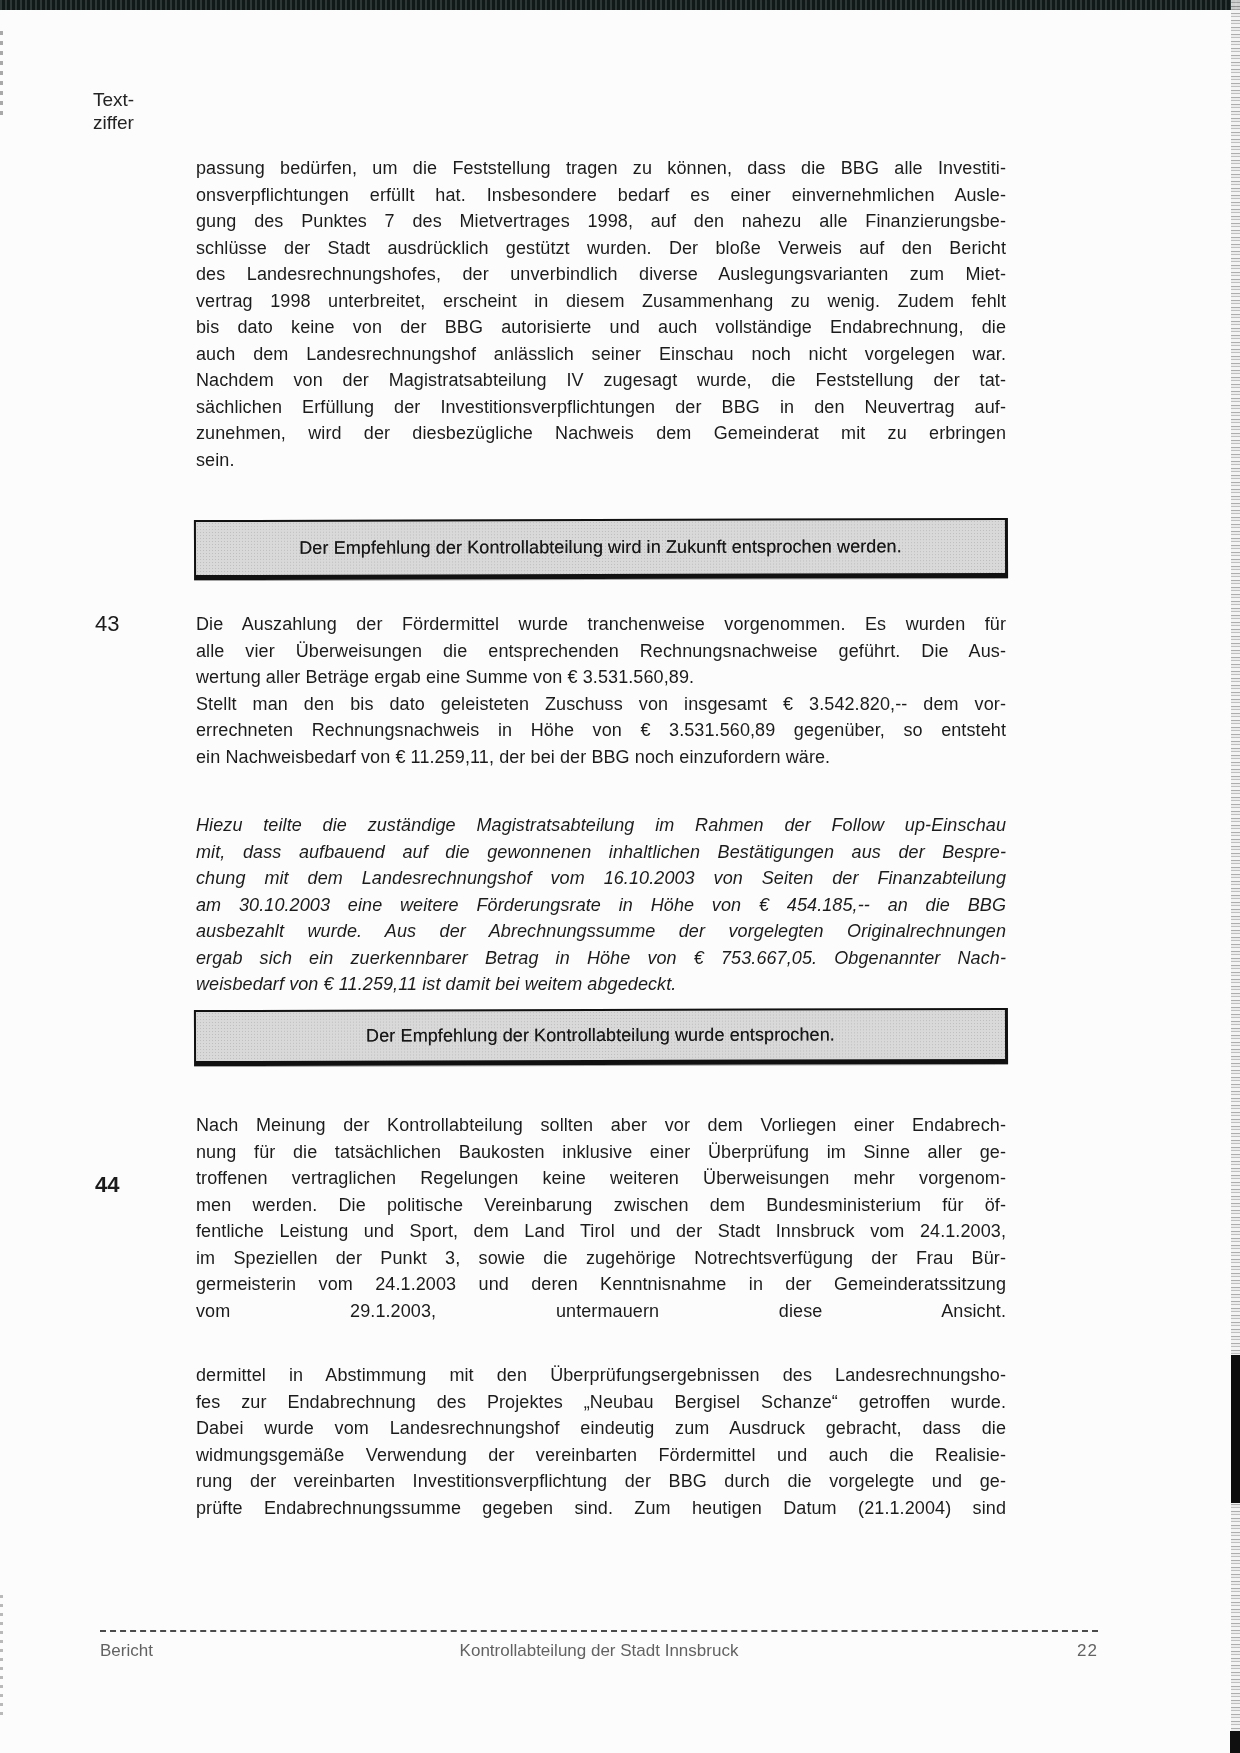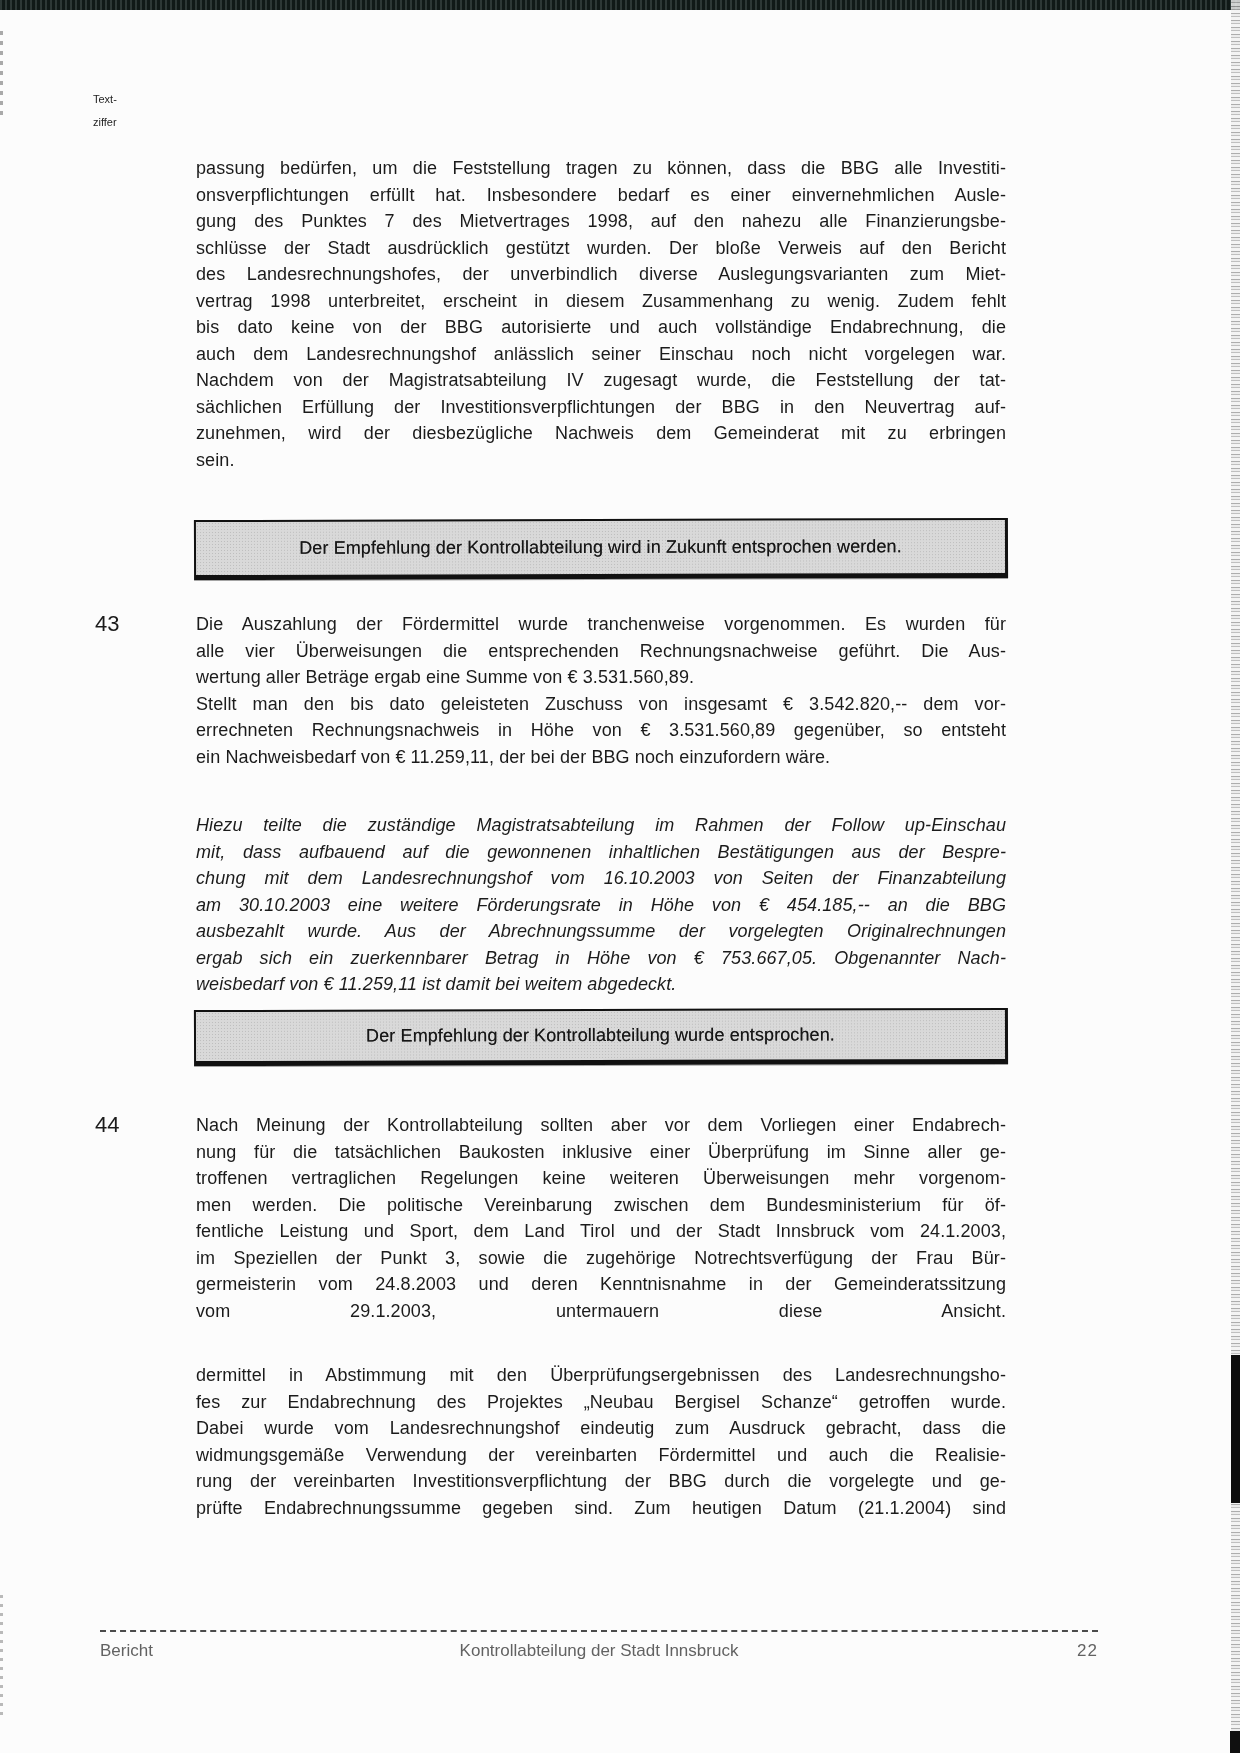--- a/index.html
+++ b/index.html
@@ -46,21 +46,21 @@
     opacity:.55;
   }
   .edge-dashes-left-bottom{
     position:absolute;left:0;top:1595px;width:3px;height:120px;
     background:repeating-linear-gradient(0deg,#777 0 3px,transparent 3px 9px);
     opacity:.5;
   }
   
   .margin-label{
     position:absolute;left:93px;top:88px;
-    font-size:11px;line-height:23px;color:#242424;
+    font-size:19px;line-height:23px;color:#242424;
   }
   .marker-number{
     position:absolute;left:95px;
     font-size:22px;line-height:26.5px;color:var(--text-color);
   }
   
   .text-column{
     position:absolute;left:196px;top:0;width:810px;height:1753px;
   }
   .paragraph{
@@ -116,21 +116,21 @@
   <div class="edge-dashes-left-top"></div>
   <div class="edge-dashes-left-bottom"></div>
 
   <div class="margin-label">
     <div>Text-</div>
     <div>ziffer</div>
   </div>
 
   <div>
       <div class="marker-number" style="top: 611px;">43</div>
-      <div class="marker-number" style="top: 1112px;">44</div>
+      <div class="marker-number" style="top: 1172px; font-weight: bold;">44</div>
     </div>
 
   <div class="text-column">
       <div class="paragraph" style="top: 155px;">
         <div class="line">passung bedürfen, um die Feststellung tragen zu können, dass die BBG alle Investiti-</div>
         <div class="line">onsverpflichtungen erfüllt hat. Insbesondere bedarf es einer einvernehmlichen Ausle-</div>
         <div class="line">gung des Punktes 7 des Mietvertrages 1998, auf den nahezu alle Finanzierungsbe-</div>
         <div class="line">schlüsse der Stadt ausdrücklich gestützt wurden. Der bloße Verweis auf den Bericht</div>
         <div class="line">des Landesrechnungshofes, der unverbindlich diverse Auslegungsvarianten zum Miet-</div>
         <div class="line">vertrag 1998 unterbreitet, erscheint in diesem Zusammenhang zu wenig. Zudem fehlt</div>
@@ -164,21 +164,21 @@
       <div class="rec-box" style="top: 1009px; height: 56px;">
         <span class="rec-text">Der Empfehlung der Kontrollabteilung wurde entsprochen.</span>
       </div>
       <div class="paragraph" style="top: 1112px;">
         <div class="line">Nach Meinung der Kontrollabteilung sollten aber vor dem Vorliegen einer Endabrech-</div>
         <div class="line">nung für die tatsächlichen Baukosten inklusive einer Überprüfung im Sinne aller ge-</div>
         <div class="line">troffenen vertraglichen Regelungen keine weiteren Überweisungen mehr vorgenom-</div>
         <div class="line">men werden. Die politische Vereinbarung zwischen dem Bundesministerium für öf-</div>
         <div class="line">fentliche Leistung und Sport, dem Land Tirol und der Stadt Innsbruck vom 24.1.2003,</div>
         <div class="line">im Speziellen der Punkt 3, sowie die zugehörige Notrechtsverfügung der Frau Bür-</div>
-        <div class="line">germeisterin vom 24.8.2003 und deren Kenntnisnahme in der Gemeinderatssitzung</div>
+        <div class="line">germeisterin vom 24.1.2003 und deren Kenntnisnahme in der Gemeinderatssitzung</div>
         <div class="line">vom 29.1.2003, untermauern diese Ansicht.</div>
       </div>
       <div class="paragraph" style="top: 1362px;">
         <div class="line">dermittel in Abstimmung mit den Überprüfungsergebnissen des Landesrechnungsho-</div>
         <div class="line">fes zur Endabrechnung des Projektes „Neubau Bergisel Schanze“ getroffen wurde.</div>
         <div class="line">Dabei wurde vom Landesrechnungshof eindeutig zum Ausdruck gebracht, dass die</div>
         <div class="line">widmungsgemäße Verwendung der vereinbarten Fördermittel und auch die Realisie-</div>
         <div class="line">rung der vereinbarten Investitionsverpflichtung der BBG durch die vorgelegte und ge-</div>
         <div class="line">prüfte Endabrechnungssumme gegeben sind. Zum heutigen Datum (21.1.2004) sind</div>
       </div>

